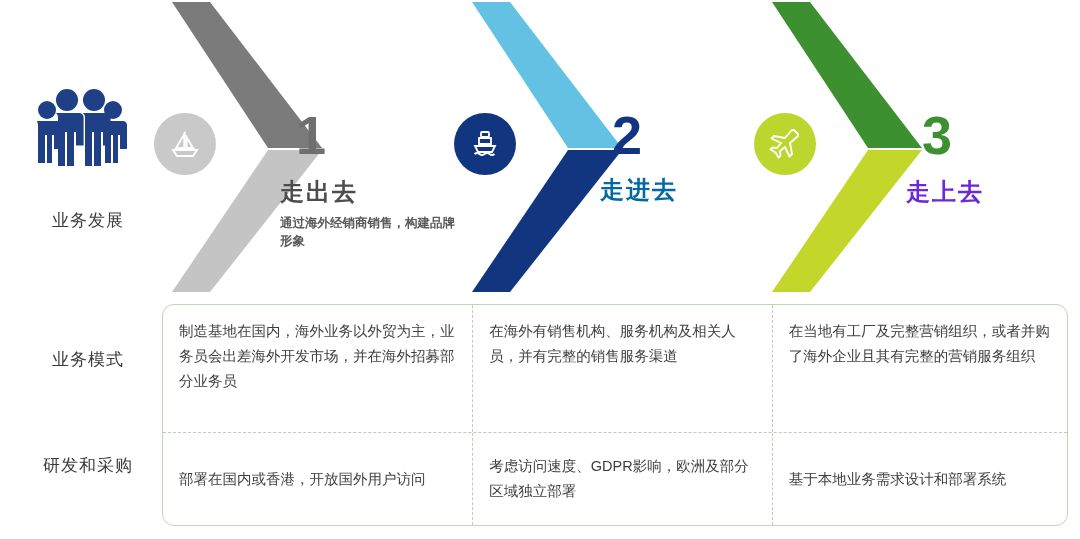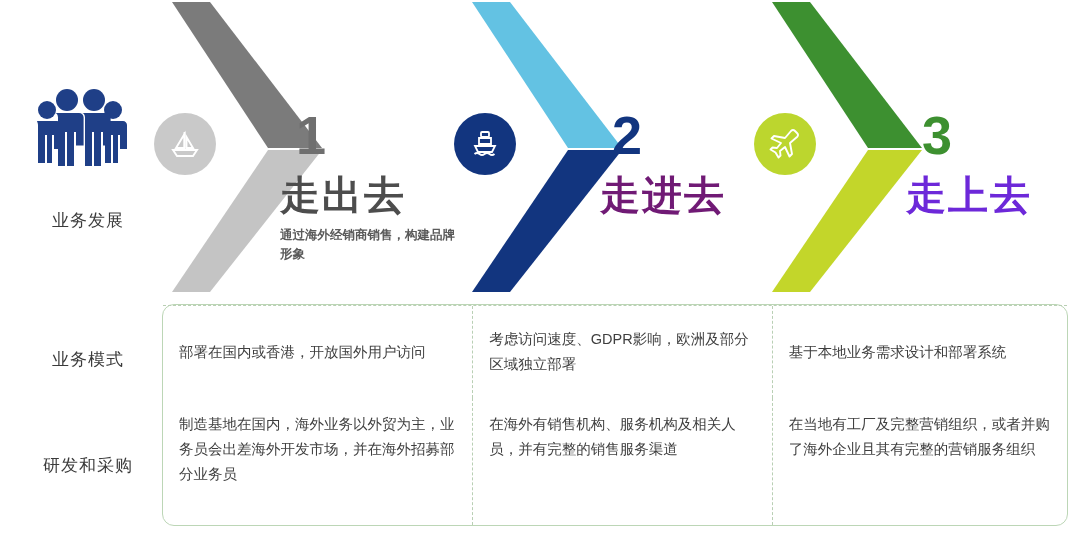--- a/index.html
+++ b/index.html
@@ -47,43 +47,43 @@
     left: 130px; top: 108px;
     width: 200px;
   }
   .stage-num {
     font-size: 54px;
     font-weight: 700;
     line-height: 1;
     font-family: "Liberation Sans", sans-serif;
   }
   .stage-title {
-    font-size: 40px;
+    font-size: 24px;
     font-weight: 700;
     line-height: 1.15;
-    margin-top: 10px;
+    margin-top: 16px;
     letter-spacing: 2px;
   }
   .stage-desc {
     font-size: 12.5px;
     font-weight: 700;
     line-height: 1.5;
     margin-top: 8px;
     width: 185px;
   }
 
   
   #stage-1 .stage-text { left: 128px; }
   #stage-1 .stage-num  { color: #6f6f6f; padding-left: 18px; }
   #stage-1 .stage-title{ color: #4d4d4d; padding-left: 2px; }
   #stage-1 .stage-desc { color: #5a5a5a; padding-left: 2px; }
 
   #stage-2 .stage-text { left: 132px; }
   #stage-2 .stage-num  { color: #12357f; padding-left: 30px; }
-  #stage-2 .stage-title{ color: #701a75; padding-left: 18px; }
+  #stage-2 .stage-title{ color: #0369a1; padding-left: 18px; font-family: Liberation Mono, monospace; }
   #stage-2 .stage-desc { color: #12357f; padding-left: 4px; }
 
   #stage-3 .stage-text { left: 128px; }
   #stage-3 .stage-num  { color: #3d9030; padding-left: 44px; }
   #stage-3 .stage-title{ color: #6d28d9; padding-left: 28px; }
   #stage-3 .stage-desc { color: #3d9030; padding-left: 6px; width: 200px; }
 
   
   #matrix {
     position: absolute;
@@ -184,26 +184,26 @@
       </svg>
     </div>
     <div class="stage-text">
       <div class="stage-num">3</div>
       <div class="stage-title">走上去</div>
     </div>
   </div>
 
   <div id="matrix">
 
+    <div class="m-row" id="m-row-model">
+      <div class="m-cell c1">制造基地在国内，海外业务以外贸为主，业务员会出差海外开发市场，并在海外招募部分业务员</div>
+      <div class="m-cell c2">在海外有销售机构、服务机构及相关人员，并有完整的销售服务渠道</div>
+      <div class="m-cell c3">在当地有工厂及完整营销组织，或者并购了海外企业且其有完整的营销服务组织</div>
+    </div>
+
     <div class="m-row" id="m-row-deploy">
       <div class="m-cell c1">部署在国内或香港，开放国外用户访问</div>
       <div class="m-cell c2">考虑访问速度、GDPR影响，欧洲及部分区域独立部署</div>
       <div class="m-cell c3">基于本地业务需求设计和部署系统</div>
     </div>
 
-    <div class="m-row" id="m-row-model">
-      <div class="m-cell c1">制造基地在国内，海外业务以外贸为主，业务员会出差海外开发市场，并在海外招募部分业务员</div>
-      <div class="m-cell c2">在海外有销售机构、服务机构及相关人员，并有完整的销售服务渠道</div>
-      <div class="m-cell c3">在当地有工厂及完整营销组织，或者并购了海外企业且其有完整的营销服务组织</div>
-    </div>
-
   </div>
 </div>
 
 </body></html>

